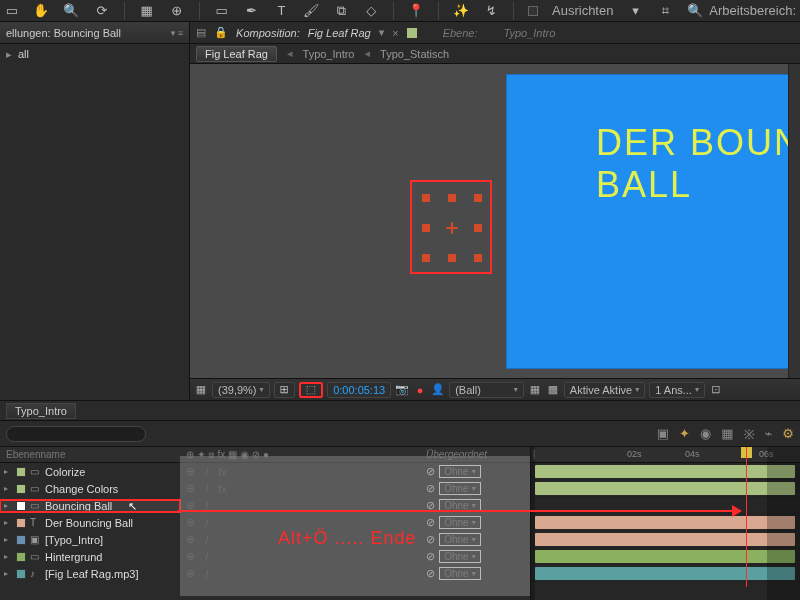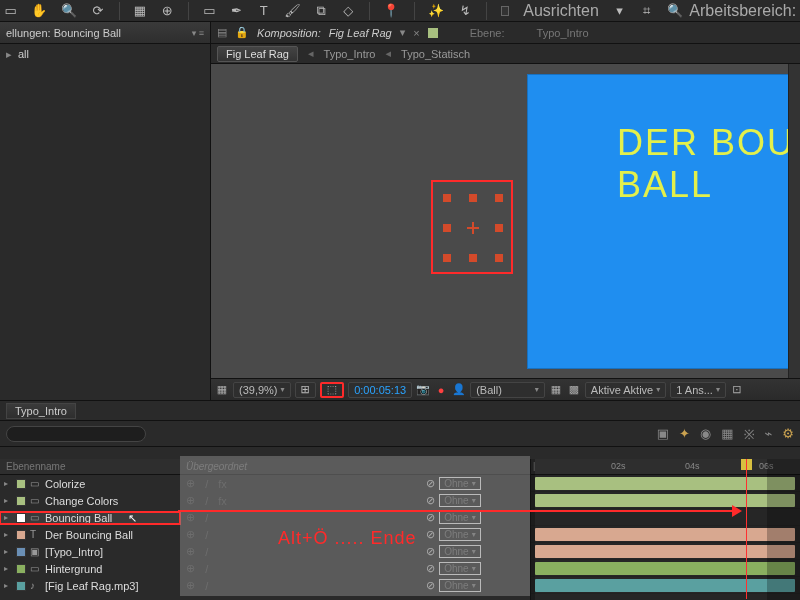--- a/index.html
+++ b/index.html
@@ -2,35 +2,35 @@
 <html><head>
 <meta charset="utf-8">
 <style>
 * { margin:0; padding:0; box-sizing:border-box; font-family:Arial,Helvetica,sans-serif; }
 body { background:#262626; width:800px; height:600px; overflow:hidden; color:#ccc; font-size:11px; position:relative; }
 .toolbar { height:22px; background:#2a2a2a; border-bottom:1px solid #111; display:flex; align-items:center; padding:0 4px; gap:14px; }
 .toolbar .tool-icon { width:16px; height:16px; display:flex; align-items:center; justify-content:center; color:#bbb; font-size:13px; }
 .toolbar .sep { width:1px; height:18px; background:#444; }
 .toolbar-right { margin-left:auto; display:flex; align-items:center; gap:6px; }
 .mini-check { width:10px; height:10px; border:1px solid #666; background:#333; display:inline-block; }
-.aus-label { color:#aaa; font-size:16px;text-align:right; }
+.aus-label { color:#aaa; font-size:13px;text-align:right; }
 
 .main { display:flex; height:378px; }
-.left-panel { width:211px; background:#2a2a2a; border-right:1px solid #111; }
+.left-panel { width:190px; background:#2a2a2a; border-right:1px solid #111; }
 .panel-header { height:22px; background:linear-gradient(#3a3a3a,#2e2e2e); border-bottom:1px solid #111; display:flex; align-items:center; padding:0 6px; font-size:11px; color:#ccc; }
 .panel-header .dd { margin-left:auto; font-size:9px; color:#888; }
 .panel-row { height:20px; display:flex; align-items:center; padding:0 6px; color:#ccc; font-size:11px; }
 .panel-row .arrow { width:8px; color:#888; margin-right:4px; }
 
 .right-area { flex:1; display:flex; flex-direction:column; background:#2a2a2a; }
 .comp-tabs { height:22px; background:#2a2a2a; border-bottom:1px solid #111; display:flex; align-items:center; padding:0 6px; gap:8px; font-size:11px; }
 .comp-tabs .lock { color:#888; }
 .comp-tabs .comp-label { color:#ccc;font-style:italic; }
 .comp-tabs .close-x { color:#888; cursor:pointer; }
-.comp-tabs .ebene { color:#777; margin-left:24px; }
+.comp-tabs .ebene { color:#777; margin-left:18px;font-style:italic; }
 
 .breadcrumb { height:20px; background:#2a2a2a; border-bottom:1px solid #111; display:flex; align-items:center; padding:0 6px; gap:10px; font-size:11px; }
 .breadcrumb .crumb-active { background:linear-gradient(#444,#333); border:1px solid #555; padding:1px 8px; border-radius:2px; color:#ddd; }
 .breadcrumb .crumb { color:#999; }
 .breadcrumb .sepc { color:#666; }
 
 .viewport-wrap { flex:1; background:#4a4a4a; position:relative; overflow:hidden; }
 .viewport-scroll-v { position:absolute; right:0; top:0; width:12px; height:100%; background:#333; border-left:1px solid #222; }
 .canvas-area { position:absolute; left:0; top:0; right:12px; bottom:0; display:flex; align-items:flex-start; }
 .comp-canvas { position:absolute; left:316px; top:10px; width:480px; height:295px; background:#1f8ef0; box-shadow:inset 0 0 0 1px rgba(0,0,0,0.2); }
@@ -54,21 +54,21 @@
 
 .bottom { height:200px; background:#2a2a2a; border-top:1px solid #111; display:flex; flex-direction:column; }
 .tl-tabs { height:20px; background:#2a2a2a; border-bottom:1px solid #111; display:flex; align-items:center; padding:0 6px; font-size:11px; }
 .tl-tab { background:linear-gradient(#3a3a3a,#2e2e2e); border:1px solid #444; padding:1px 8px; color:#ccc; }
 .tl-toolbar { height:26px; background:#2a2a2a; border-bottom:1px solid #111; display:flex; align-items:center; padding:0 6px; gap:6px; }
 .search-box { width:140px; height:16px; background:#1e1e1e; border:1px solid #444; border-radius:8px; }
 .tl-toolbar-right { margin-left:auto; display:flex; gap:10px; align-items:center; }
 .tl-icon { color:#888; font-size:13px; }
 .tl-icon.gold { color:#caa250; }
 
-.tl-body { flex:1; display:flex; position:relative;margin-top:12px; }
+.tl-body { flex:1; display:flex; position:relative; }
 .tl-left { width:530px; display:flex; flex-direction:column; position:relative; }
 .tl-header-row { height:16px; background:#2e2e2e; border-bottom:1px solid #111; display:flex; align-items:center; font-size:10px; color:#777; }
 .tl-header-row .col1{width:180px;padding-left:6px;}
 .tl-header-row .col2{flex:1;padding-left:6px;}
 .tl-header-row .col3{width:110px;padding-left:6px;font-style:italic;}
 .layer-row { height:17px; display:flex; align-items:center; font-size:11px; color:#ddd; position:relative; }
 .layer-row .col1{width:180px;display:flex;align-items:center;padding-left:4px;gap:4px;}
 .layer-row .col2{flex:1;display:flex;align-items:center;gap:10px;padding-left:6px;color:#555;}
 .layer-row .col3{width:110px;display:flex;align-items:center;padding-left:6px;gap:4px;}
 .layer-swatch { width:10px; height:10px; background:#a8c080; border:1px solid #333; }
@@ -79,21 +79,21 @@
 .layer-swatch.teal{background:#5aa0a0}
 .layer-icon { width:11px; color:#999; font-size:10px; }
 .twirl { color:#888; font-size:8px; width:8px; }
 .ohne-dd { background:#2b2b2b; border:1px solid #ffffff; padding:0 4px; font-size:10px; color:#777; display:flex; align-items:center; gap:3px; }
 .layer-row.highlighted .col1 { outline:2px solid #ff2a2a; outline-offset:-1px; background:#3a3a3a; }
 .cursor-arrow { position:absolute; left:128px; top:3px; color:#fff; font-size:11px; pointer-events:none; }
 
 .tl-right { flex:1; background:#262626; position:relative; border-left:1px solid #111; }
 .time-ruler { height:16px; background:#2e2e2e; border-bottom:1px solid #111; position:relative; font-size:9px; color:#888; }
 .time-ruler .tick{position:absolute;top:2px;}
-.time-ruler .t0{left:2px}.time-ruler .t1{left:80px}.time-ruler .t2{left:154px}.time-ruler .t3{left:228px}
+.time-ruler .t0{left:2px}.time-ruler .t1{left:96px}.time-ruler .t2{left:154px}.time-ruler .t3{left:228px}
 .time-track { height:17px; position:relative; border-bottom:1px solid #222; }
 .bar { position:absolute; top:2px; height:13px; border-radius:1px; }
 .bar.lime { background:#a8c080; }
 .bar.pink { background:#d8a890; }
 .bar.grn { background:#8ab060; }
 .bar.teal { background:#5aa0a0; }
 .playhead { position:absolute; left:215px; top:0; width:1px; height:140px; background:#ff3030; }
 .cti-head { position:absolute; left:210px; top:0; width:11px; height:11px; background:#d8c040; }
 .shade { position:absolute; top:0; bottom:0; background:rgba(0,0,0,0.25); }
 
@@ -234,20 +234,21 @@
       <span class="tl-icon">▦</span>
       <span class="tl-icon">※</span>
       <span class="tl-icon">⌁</span>
       <span class="tl-icon gold">⚙</span>
     </div>
   </div>
   <div class="tl-body">
     <div class="tl-left">
       <div class="tl-header-row">
         <div class="col1">Ebenenname</div>
+        <div class="col2">⊕ ✦ ⧈ fx ▦ ◉ ⊘ ●</div>
         <div class="col3">Übergeordnet</div>
       </div>
 
       <div class="layer-row">
         <div class="col1">
             <span class="twirl">▸</span>
             <span class="layer-swatch"></span>
             <span class="layer-icon">▭</span>
             <span>Colorize</span>
           </div>

